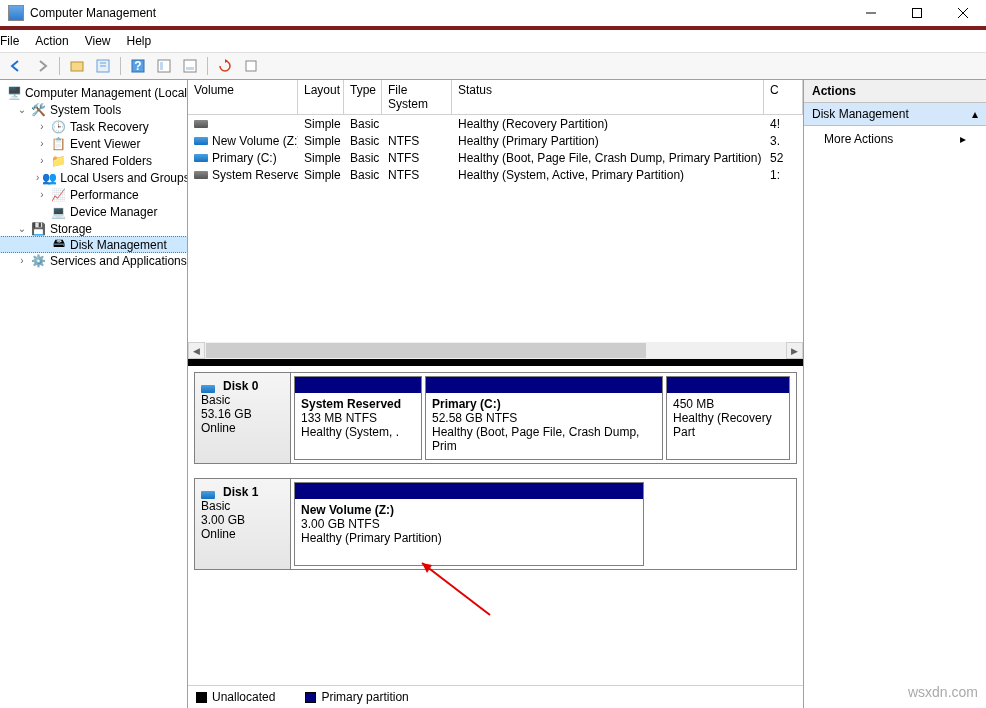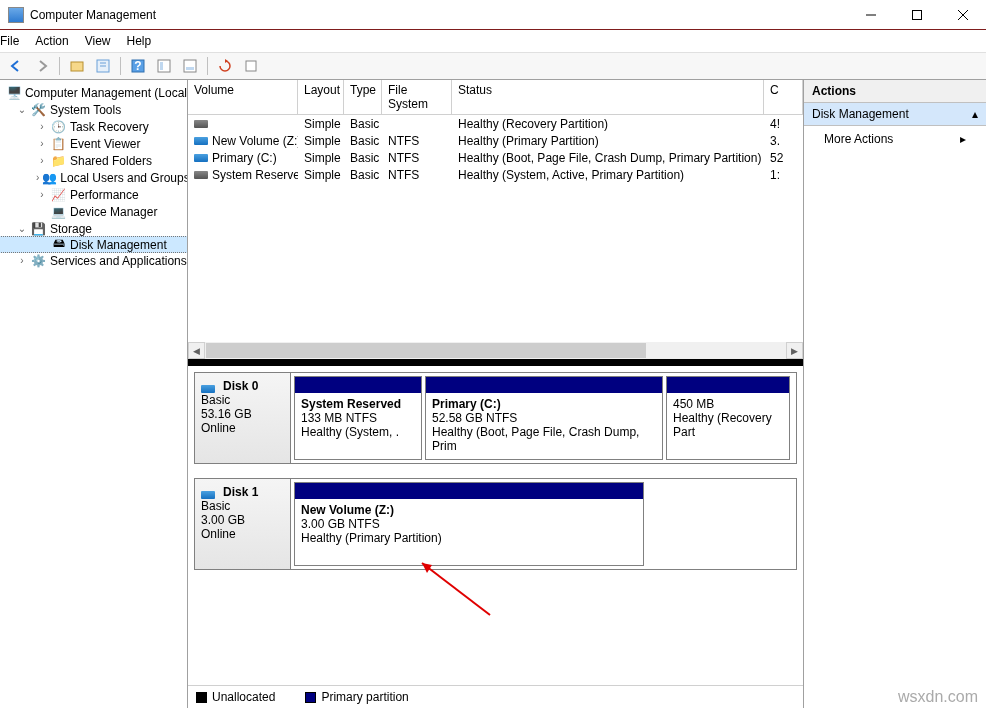--- a/index.html
+++ b/index.html
@@ -1,19 +1,19 @@
 <!DOCTYPE html>
 <html><head>
 <meta charset="utf-8">
 <style>
 * { box-sizing: border-box; margin: 0; padding: 0; font-family: 'Segoe UI', Tahoma, sans-serif; font-size: 12px; }
 body { background: #fff; width: 986px; height: 708px; overflow: hidden; position: relative; }
 
 
-.titlebar { height: 30px; display: flex; align-items: center; border-bottom: 1px solid #7f1d1d; }
+.titlebar { height: 30px; display: flex; align-items: center; border-bottom: 4px solid #7f1d1d; }
 .titlebar .icon { width: 16px; height: 16px; margin: 0 6px 0 8px; background: linear-gradient(#6aa9e8,#2f7bd1); border: 1px solid #888; }
 .titlebar .title { flex: 1; }
 .winbtn { width: 46px; height: 30px; display: flex; align-items: center; justify-content: center; }
 .winbtn svg { width: 10px; height: 10px; }
 
 
 .menubar { height: 22px; display: flex; align-items: center; padding: 0 0; gap: 16px; }
 .menubar span { cursor: default; }
 
 
@@ -59,21 +59,21 @@
 .legend { padding: 4px 8px; border-top: 1px solid #d0d0d0; display: flex; gap: 30px; align-items: center; }
 .lsq { display: inline-block; width: 11px; height: 11px; border: 1px solid #000; vertical-align: middle; margin-right: 5px; }
 
 
 .actions { width: 182px; }
 .actions .ahdr { background: #f0f0f0; border-bottom: 1px solid #c0c0c0; padding: 4px 8px; font-weight: bold; }
 .actions .asec { background: #d4e7fb; border-bottom: 1px solid #c0c0c0; padding: 4px 8px; display: flex; justify-content: space-between; align-items: center; }
 .actions .aitem { padding: 6px 20px; display: flex; justify-content: space-between; }
 
 .arrow-annot { position: absolute; left: 410px; top: 555px; pointer-events: none; }
-.watermark { position: absolute; right: 8px; bottom: 2px; font-size: 16px; color: #aaa; }
+.watermark { position: absolute; right: 8px; bottom: 8px; font-size: 14px; color: #aaa; }
 </style>
 </head>
 <body>
 
 <div class="titlebar">
   <div class="icon"></div>
   <div class="title">Computer Management</div>
   <div class="winbtn">
       <svg viewBox="0 0 10 10">
         <line x1="0" y1="5" x2="10" y2="5" stroke="#000"></line>

